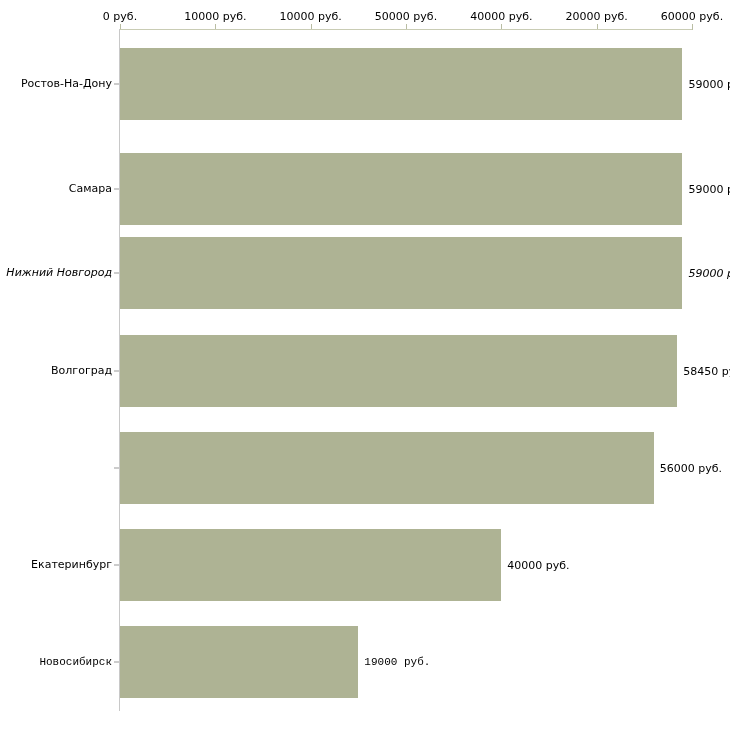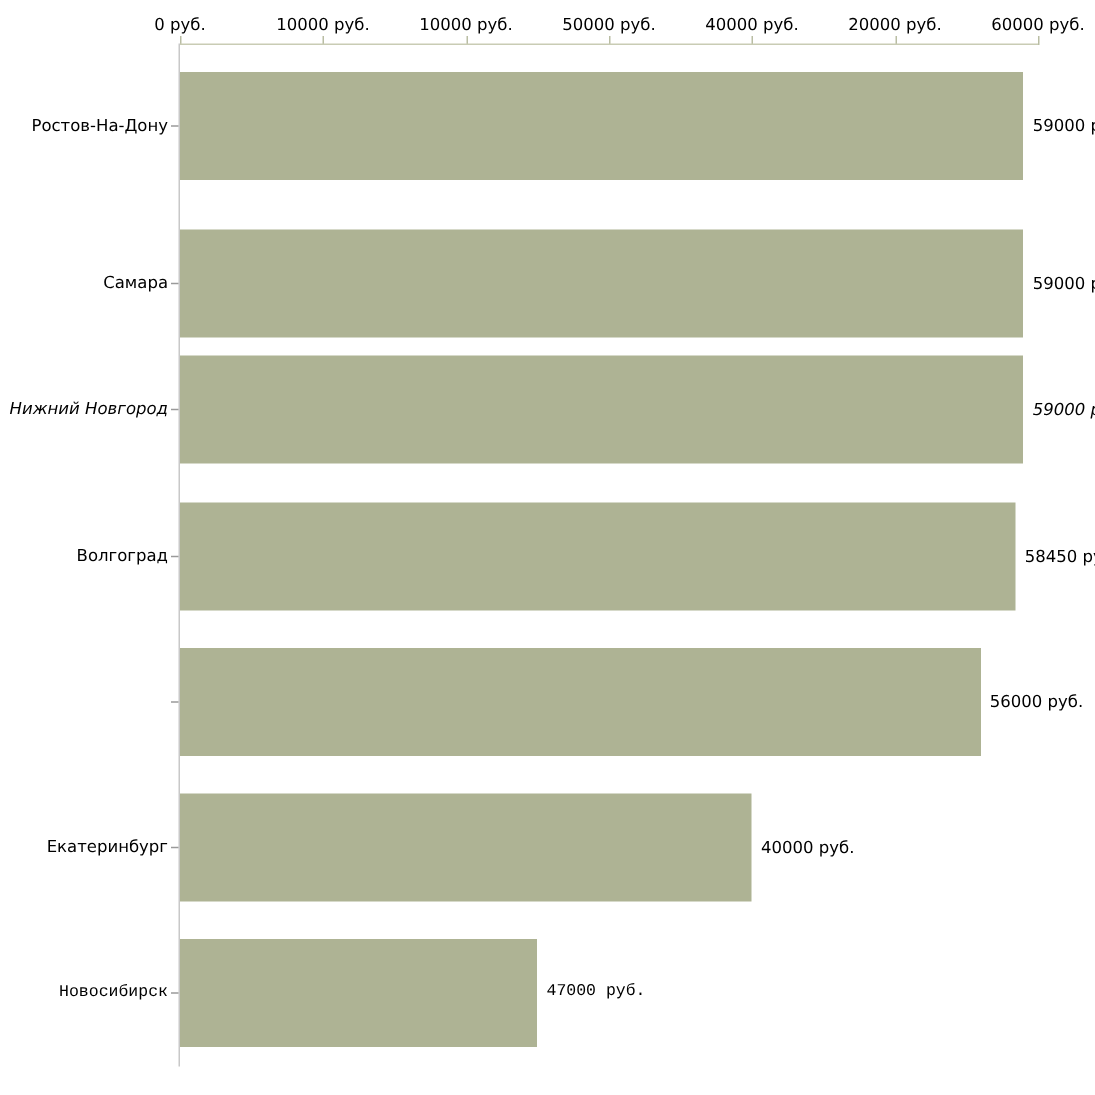--- a/index.html
+++ b/index.html
@@ -211,17 +211,17 @@
         <div class="cat-tick"></div>
         <div class="bar-rect" style="width: 381.333px; background: rgb(174, 179, 148);"></div>
         <div class="bar-value-label" style="left: 507.333px;">40000 руб.</div>
       </div>
       <div class="bar-row" style="top: 626.357px; height: 72px; font-family: Liberation Mono, monospace;">
         <div class="cat-wrap">
           <div class="cat-label-inner">Новосибирск</div>
         </div>
         <div class="cat-tick"></div>
         <div class="bar-rect" style="width: 238.333px; background: rgb(174, 179, 148);"></div>
-        <div class="bar-value-label" style="left: 364.333px;">47000 руб.</div>
+        <div class="bar-value-label" style="left: 364.333px;">19000 руб.</div>
       </div>
     </div>
 
 </div>
 
 </body></html>

